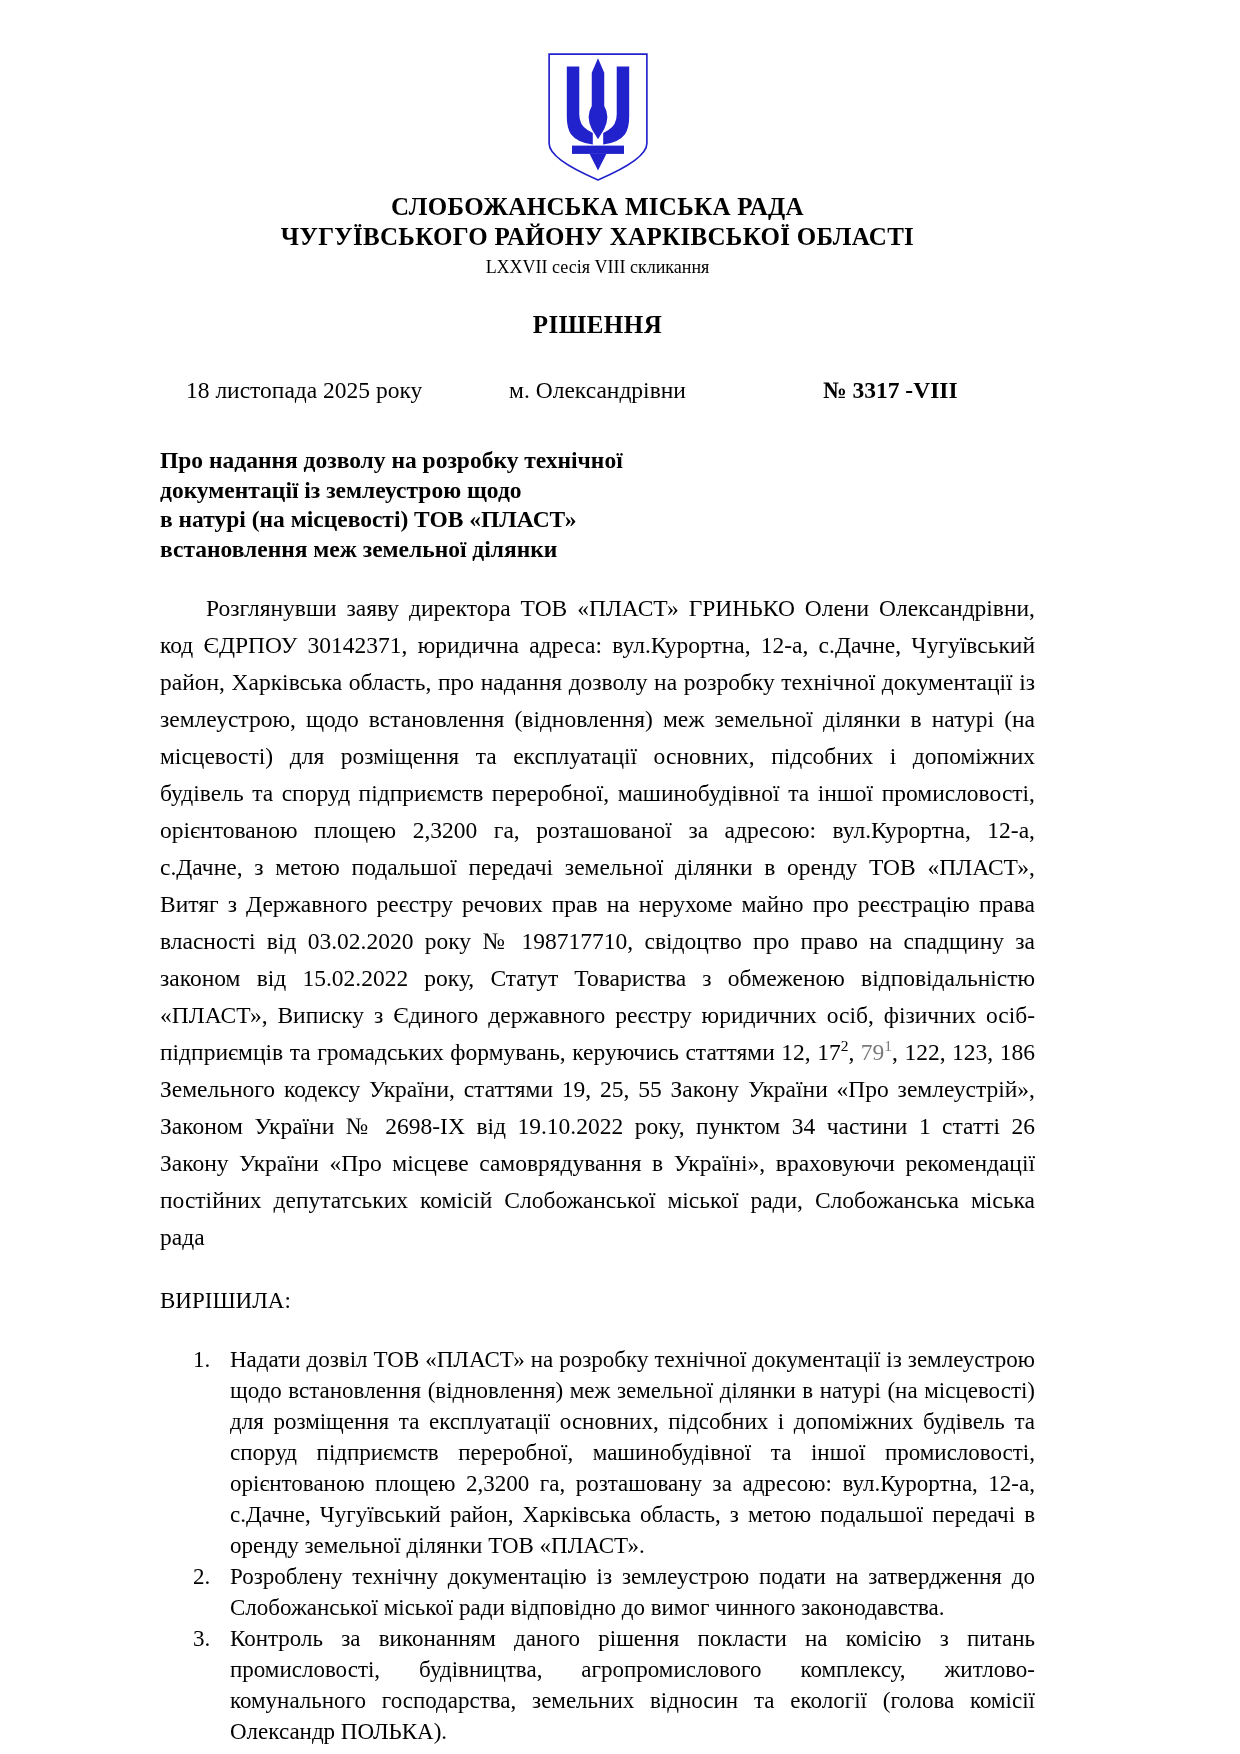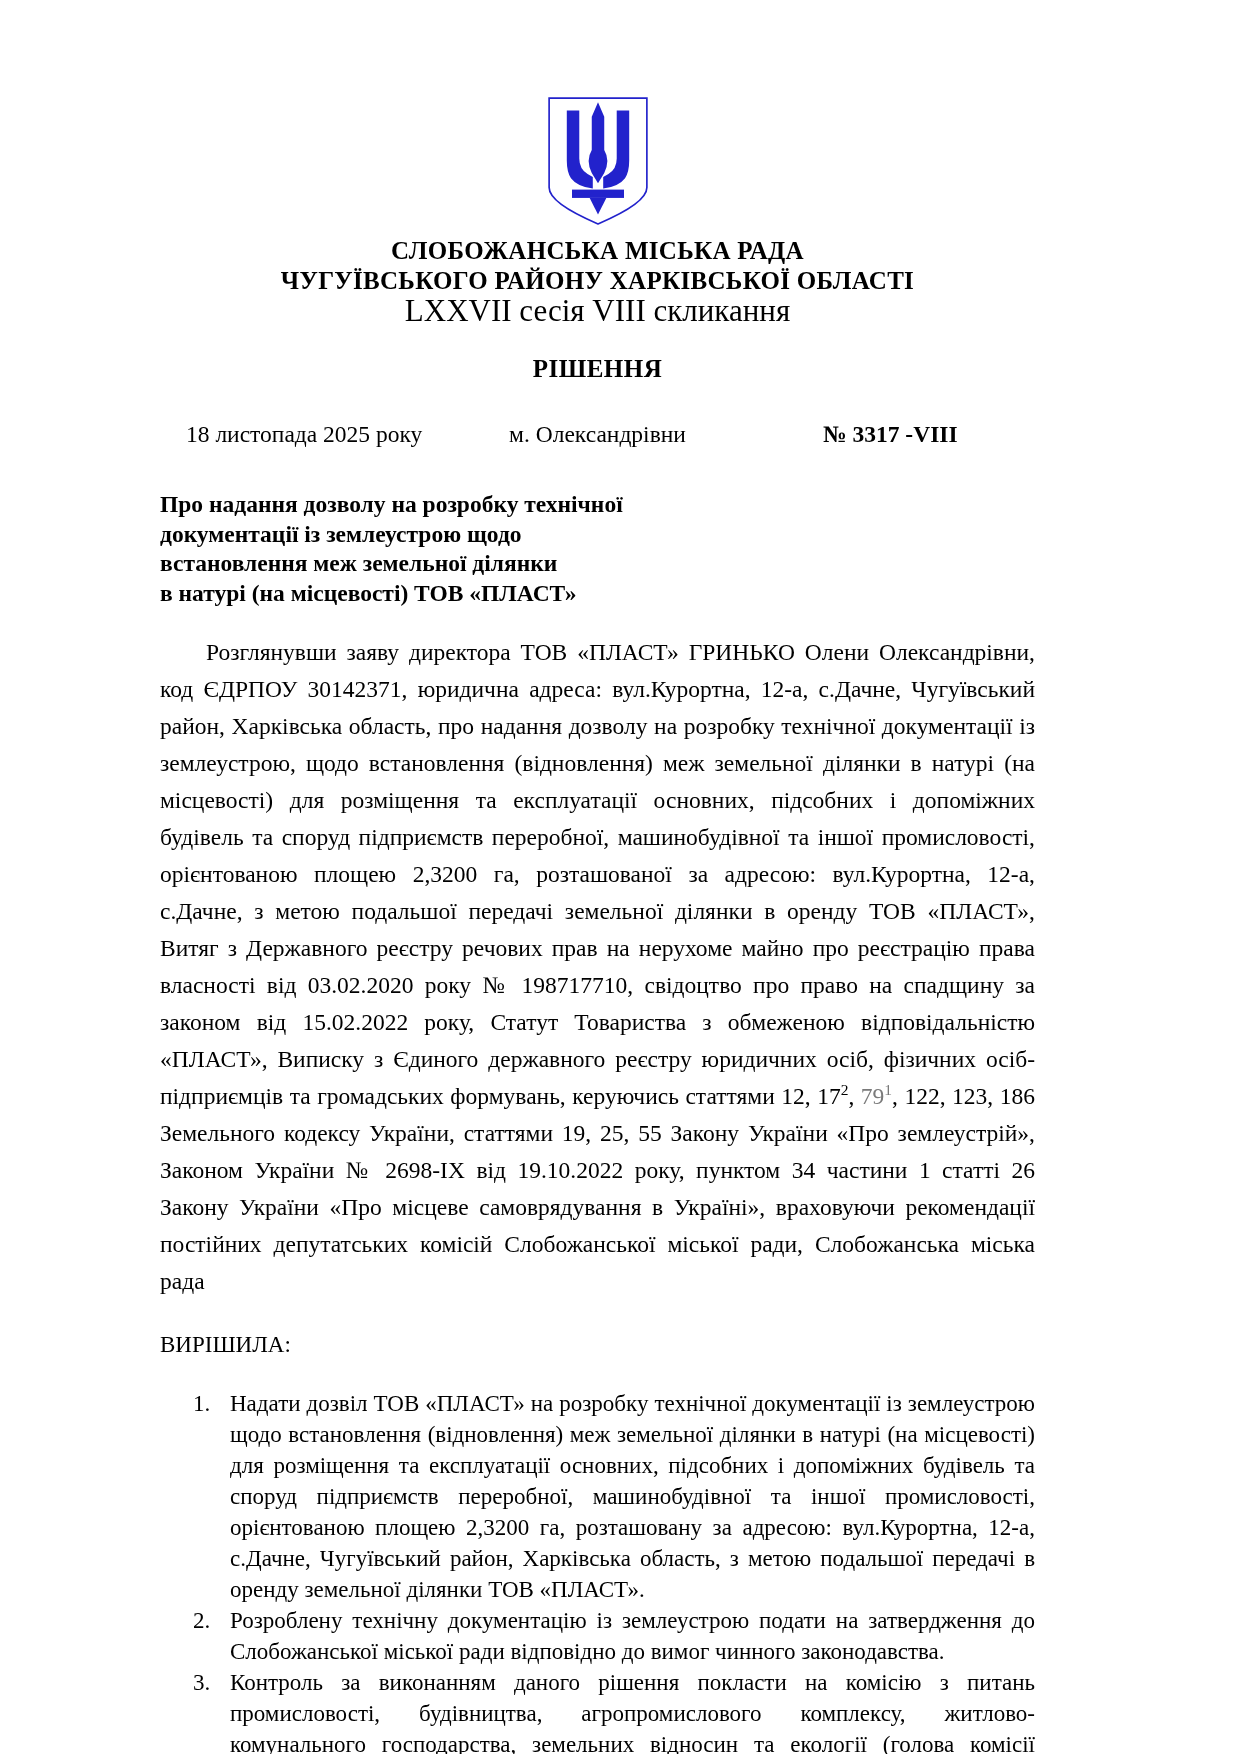--- a/index.html
+++ b/index.html
@@ -8,42 +8,42 @@
     background: #ffffff;
   }
   .page {
     position: relative;
     width: 1228px;
     height: 1754px;
     background: #ffffff;
     font-family: "Liberation Serif", "DejaVu Serif", serif;
     color: #000000;
     box-sizing: border-box;
-    padding: 96px 205px 40px 160px; 
+    padding: 52px 205px 40px 160px; 
     overflow: hidden;
   }
   .content { width: 875px; }
 
   
   .emblem-wrap {
     text-align: center;
     margin-bottom: 6px;
   }
   .emblem-wrap svg { display: inline-block; }
 
   .org-line {
     text-align: center;
     font-weight: bold;
     font-size: 25px;
     line-height: 30px;
     letter-spacing: 0.3px;
   }
   .session-line {
     text-align: center;
-    font-size: 31px;
+    font-size: 18px;
     line-height: 28px;
     margin-top: 1px;
   }
   .doc-type {
     text-align: center;
     font-weight: bold;
     font-size: 25px;
     letter-spacing: 0.5px;
     margin-top: 30px;
   }
@@ -135,22 +135,22 @@
 
     <div class="meta-row">
       <div class="meta-date">18 листопада 2025 року</div>
       <div class="meta-place">м. Олександрівни</div>
       <div class="meta-num">№ 3317 -VIII</div>
     </div>
 
     <div class="doc-title">
       <div>Про надання дозволу на розробку технічної</div>
       <div>документації із землеустрою щодо</div>
+      <div>в натурі (на місцевості) ТОВ «ПЛАСТ»</div>
       <div>встановлення меж земельної ділянки</div>
-      <div>в натурі (на місцевості) ТОВ «ПЛАСТ»</div>
     </div>
 
     <p class="preamble"><span>Розглянувши заяву директора ТОВ «ПЛАСТ» ГРИНЬКО Олени Олександрівни, код ЄДРПОУ 30142371, юридична адреса: вул.Курортна, 12-а, с.Дачне, Чугуївський район, Харківська область, про надання дозволу на розробку технічної документації із землеустрою, щодо встановлення (відновлення) меж земельної ділянки в натурі (на місцевості) для розміщення та експлуатації основних, підсобних і допоміжних будівель та споруд підприємств переробної, машинобудівної та іншої промисловості, орієнтованою площею 2,3200 га, розташованої за адресою: вул.Курортна, 12-а, с.Дачне, з метою подальшої передачі земельної ділянки в оренду ТОВ «ПЛАСТ», Витяг з Державного реєстру речових прав на нерухоме майно про реєстрацію права власності від 03.02.2020 року № 198717710, свідоцтво про право на спадщину за законом від 15.02.2022 року, Статут Товариства з обмеженою відповідальністю «ПЛАСТ»,  Виписку з Єдиного державного реєстру юридичних осіб, фізичних осіб-підприємців та громадських формувань, керуючись статтями 12, 17</span><sup>2</sup><span>, </span><span class="gray-ref">79</span><sup class="gray-ref">1</sup><span>, 122, 123, 186 Земельного кодексу України, статтями 19, 25, 55 Закону України «Про землеустрій», Законом України № 2698-IX від 19.10.2022 року, пунктом 34 частини 1 статті 26 Закону України «Про місцеве самоврядування в Україні», враховуючи рекомендації постійних депутатських комісій Слобожанської міської ради, Слобожанська міська рада</span></p>
 
     <div class="resolved">ВИРІШИЛА:</div>
 
     <div class="decision-list">
       <div class="decision-item">
         <div class="item-marker">1.</div>
         <div class="item-text">Надати дозвіл ТОВ «ПЛАСТ» на розробку технічної документації із землеустрою щодо встановлення (відновлення) меж земельної ділянки в натурі (на місцевості) для розміщення та експлуатації основних, підсобних і допоміжних будівель та споруд підприємств переробної, машинобудівної та іншої промисловості, орієнтованою площею 2,3200 га, розташовану за адресою: вул.Курортна, 12-а, с.Дачне, Чугуївський район, Харківська область, з метою подальшої передачі в оренду земельної ділянки ТОВ «ПЛАСТ».</div>

